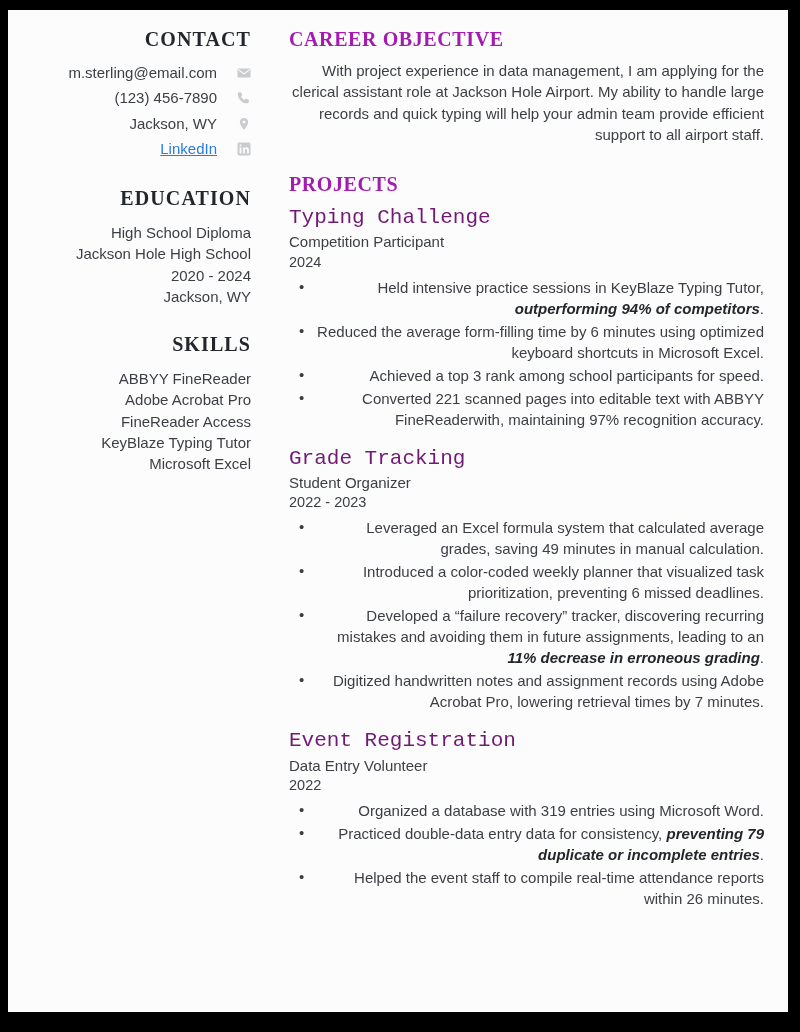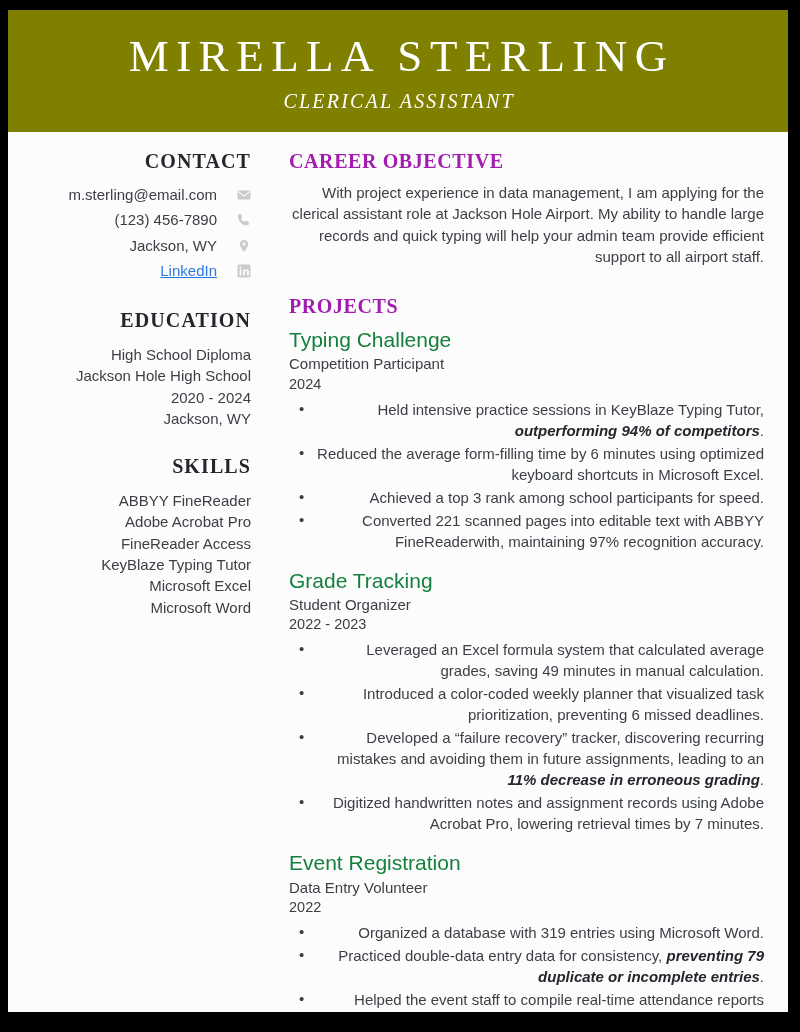--- a/index.html
+++ b/index.html
@@ -115,23 +115,24 @@
     font-size:15px;
     color:#3b3f45;
     line-height:1.43;
     margin-bottom:27px;
     text-align:right;
   }
   .proj { margin-bottom:16px; }
   .proj-title {
     font-size:21px;
     font-weight:400;
-    color:#15803d;
+    color:#701a75;
     line-height:1.25;
     margin-bottom:1px;
+    font-family:Liberation Mono, monospace;
   }
   .proj-role {
     font-size:15px;
     color:#3b3f45;
     line-height:1.3;
   }
   .proj-date {
     font-size:14.5px;
     color:#3b3f45;
     line-height:1.45;
@@ -161,24 +162,20 @@
     font-weight:700;
     font-style:italic;
     color:#23262b;
   }
 </style>
 </head>
 <body>
 
 <div id="page">
 
-  <div class="header">
-    <div class="name">MIRELLA STERLING</div>
-    <div class="title">CLERICAL ASSISTANT</div>
-  </div>
 
   <div class="body">
 
     <div class="sidebar">
 
       <div class="side-block">
         <div class="side-head">CONTACT</div>
         <div id="contact-rows">
             <div class="contact-row">
               <span>m.sterling@email.com</span>
@@ -229,21 +226,20 @@
       </div>
 
       <div class="side-block">
         <div class="side-head">SKILLS</div>
         <div id="skills-list">
             <div class="side-line">ABBYY FineReader</div>
             <div class="side-line">Adobe Acrobat Pro</div>
             <div class="side-line">FineReader Access</div>
             <div class="side-line">KeyBlaze Typing Tutor</div>
             <div class="side-line">Microsoft Excel</div>
-            <div class="side-line">Microsoft Word</div>
           </div>
       </div>
 
     </div>
 
     <div class="main">
 
       <div>
         <div class="sec-head">CAREER OBJECTIVE</div>
         <div class="objective">With project experience in data management, I am applying for the clerical assistant role at Jackson Hole Airport. My ability to handle large records and quick typing will help your admin team provide efficient support to all airport staff.</div>

